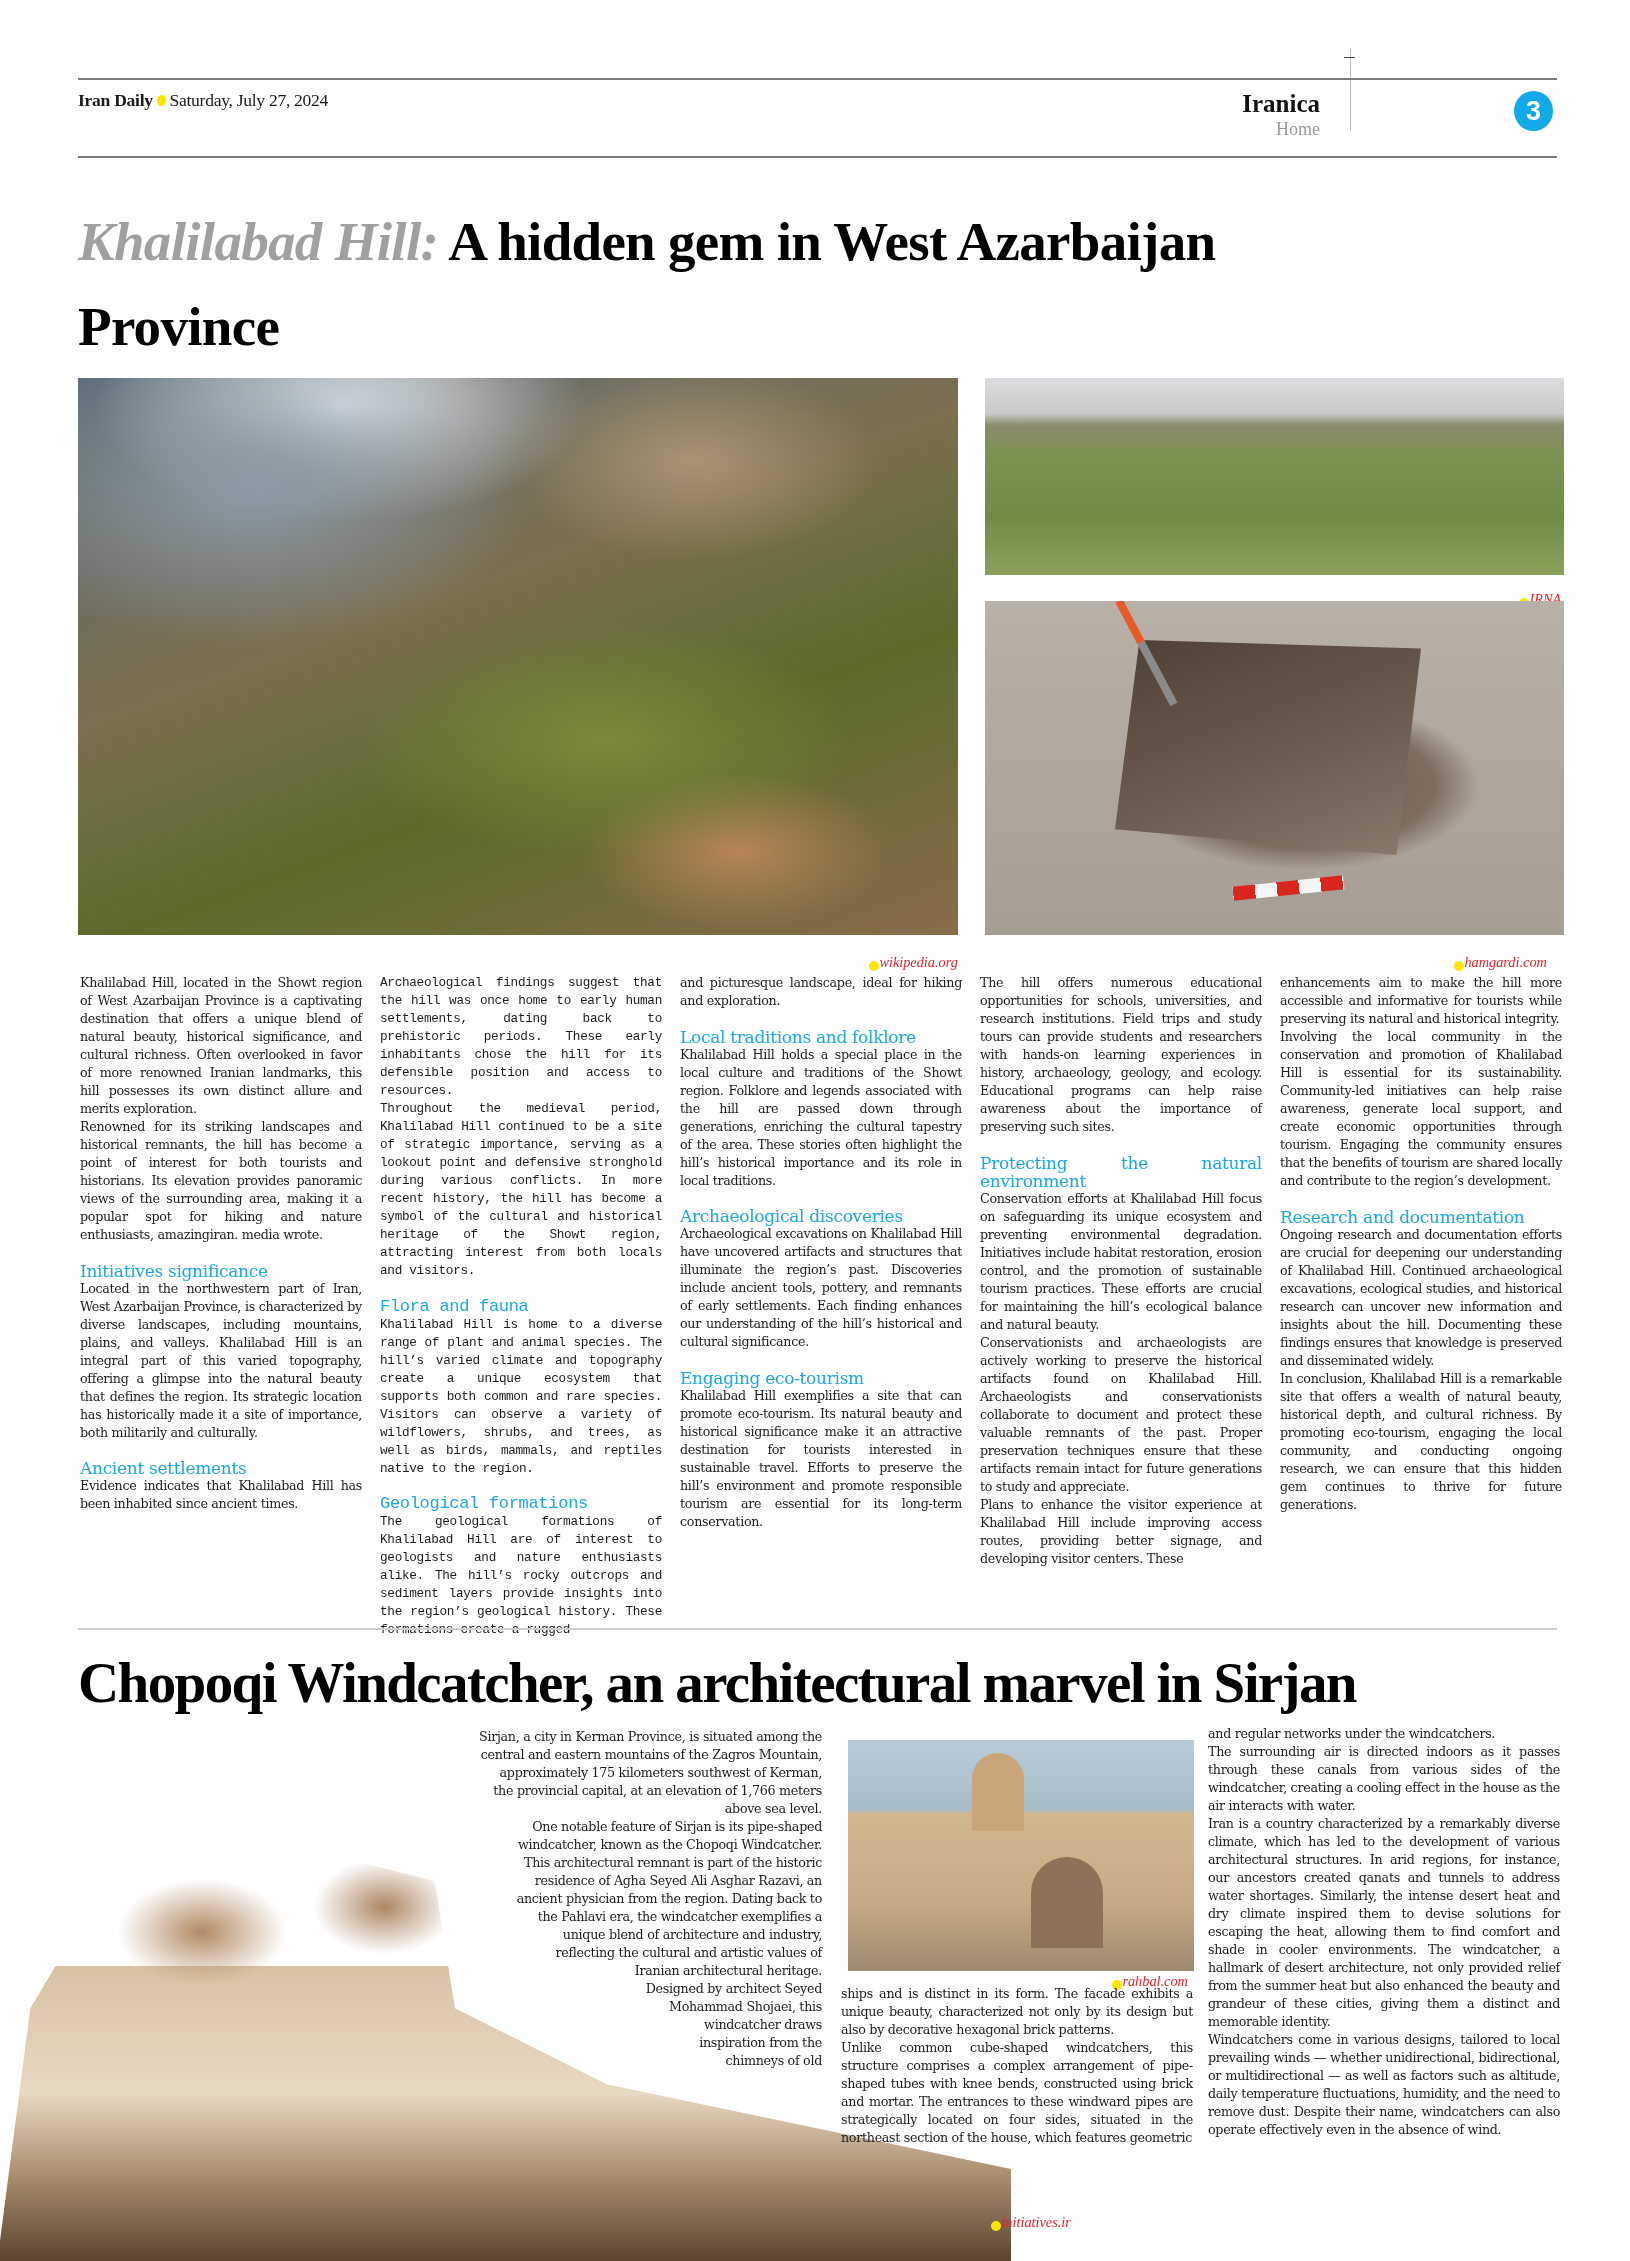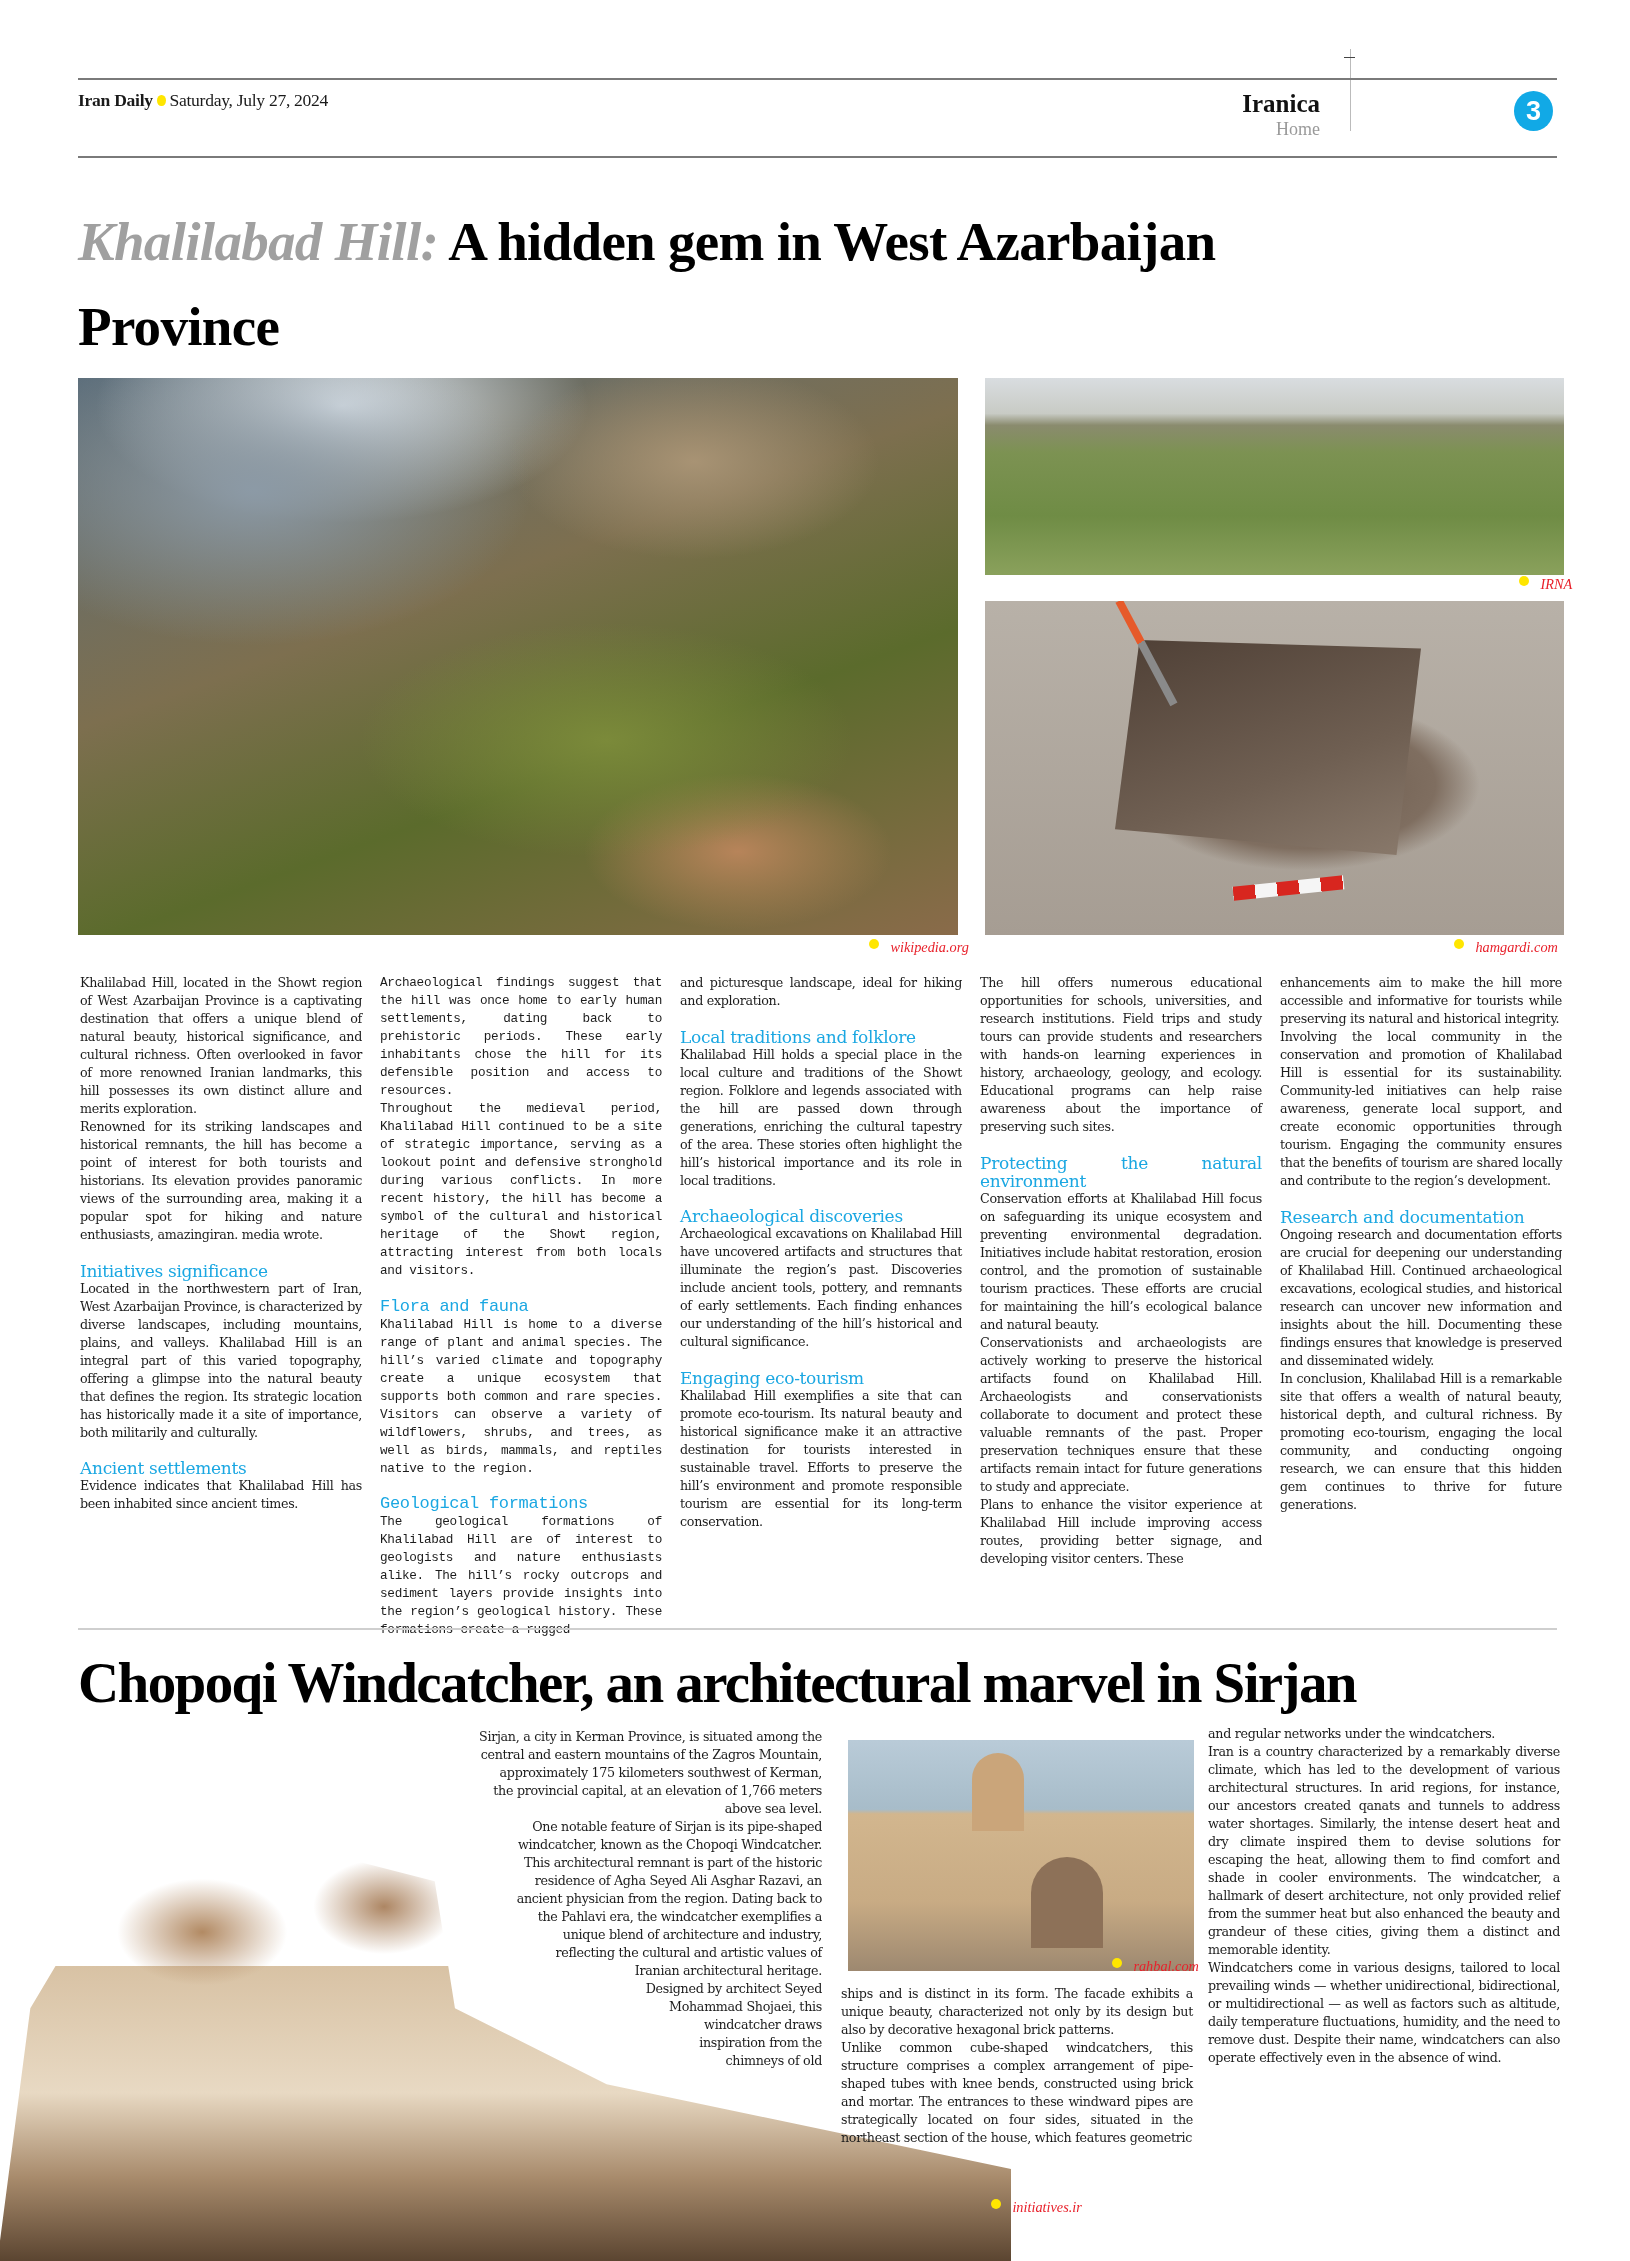--- a/index.html
+++ b/index.html
@@ -37,21 +37,21 @@
     background:
       linear-gradient(180deg, #d9dde0 0%, #c8cbc5 18%, #8a8b6e 24%, #7c9252 38%, #6f8c45 70%, #8aa15c 100%); }
   .photo-pit { left: 985px; top: 601px; width: 579px; height: 334px;
     background:
       radial-gradient(ellipse 38% 32% at 55% 55%, #6b5a4c 0%, #7f6e60 60%, transparent 80%),
       linear-gradient(180deg, #b8b1a8 0%, #a69d93 100%); }
   .pit-hole { position: absolute; left: 130px; top: 39px; width: 306px; height: 215px; background: linear-gradient(160deg, #4f4036 0%, #6f5f52 60%, #8a7a6c 100%); clip-path: polygon(8% 0, 100% 4%, 92% 100%, 0 88%); }
   .pit-stick { position: absolute; left: 130px; top: 0; width: 7.8px; height: 117px; background: linear-gradient(#e65a2a 0 40%, #8a8a8a 40% 100%); transform: rotate(-28deg); transform-origin: top; }
   .pit-scale { position: absolute; left: 248px; top: 280px; width: 111px; height: 14.3px; background: repeating-linear-gradient(90deg, #d8261f 0 22px, #f5f5f5 22px 44px); transform: rotate(-6deg); }
 
-  .credit { position: absolute; font-family: "Liberation Serif", serif; font-style: italic; font-size: 14.3px; color: #e8212b; display: flex; align-items: flex-start; gap: 11px; }
+  .credit { position: absolute; font-family: "Liberation Serif", serif; font-style: italic; font-size: 14.3px; color: #e8212b; display: flex; align-items: flex-end; gap: 0; margin-top: 15px; }
   .credit .dot { width: 10.4px; height: 10.4px; }
 
   .col { position: absolute; width: 282px; font-family: "DejaVu Serif", serif; font-size: 12.7px; line-height: 18px; text-align: justify; color: #1c1c1c; letter-spacing: -0.3px; }
   .col p { margin: 0; }
   .col h3 { font-weight: normal; color: #1aa7e2; font-size: 17px; line-height: 18px; margin-top: 17.6px; letter-spacing: -0.3px; }
   .col h3:first-child { margin-top: 0; }
   .c1 { left: 80px; top: 974px; }
   .c2 { left: 380px; top: 974px; font-family: Liberation Mono, monospace; }
   .c3 { left: 680px; top: 974px; }
   .c4 { left: 980px; top: 974px; }
@@ -189,16 +189,17 @@
   <p>ships and is distinct in its form. The facade exhibits a unique beauty, characterized not only by its design but also by decorative hexagonal brick patterns.</p>
   <p>Unlike common cube-shaped windcatchers, this structure comprises a complex arrangement of pipe-shaped tubes with knee bends, constructed using brick and mortar. The entrances to these windward pipes are strategically located on four sides, situated in the northeast section of the house, which features geometric</p>
 </div>
 <div class="credit" style="left:991px; top:2199px;">
   <span class="dot"></span>
   <span>initiatives.ir</span>
 </div>
 
 <div class="s2 s2-right">
   <p>and regular networks under the windcatchers.</p>
+  <p>The surrounding air is directed indoors as it passes through these canals from various sides of the windcatcher, creating a cooling effect in the house as the air interacts with water.</p>
   <p>Iran is a country characterized by a remarkably diverse climate, which has led to the development of various architectural structures. In arid regions, for instance, our ancestors created qanats and tunnels to address water shortages. Similarly, the intense desert heat and dry climate inspired them to devise solutions for escaping the heat, allowing them to find comfort and shade in cooler environments. The windcatcher, a hallmark of desert architecture, not only provided relief from the summer heat but also enhanced the beauty and grandeur of these cities, giving them a distinct and memorable identity.</p>
   <p>Windcatchers come in various designs, tailored to local prevailing winds — whether unidirectional, bidirectional, or multidirectional — as well as factors such as altitude, daily temperature fluctuations, humidity, and the need to remove dust. Despite their name, windcatchers can also operate effectively even in the absence of wind.</p>
 </div>
 
 
 </body></html>

